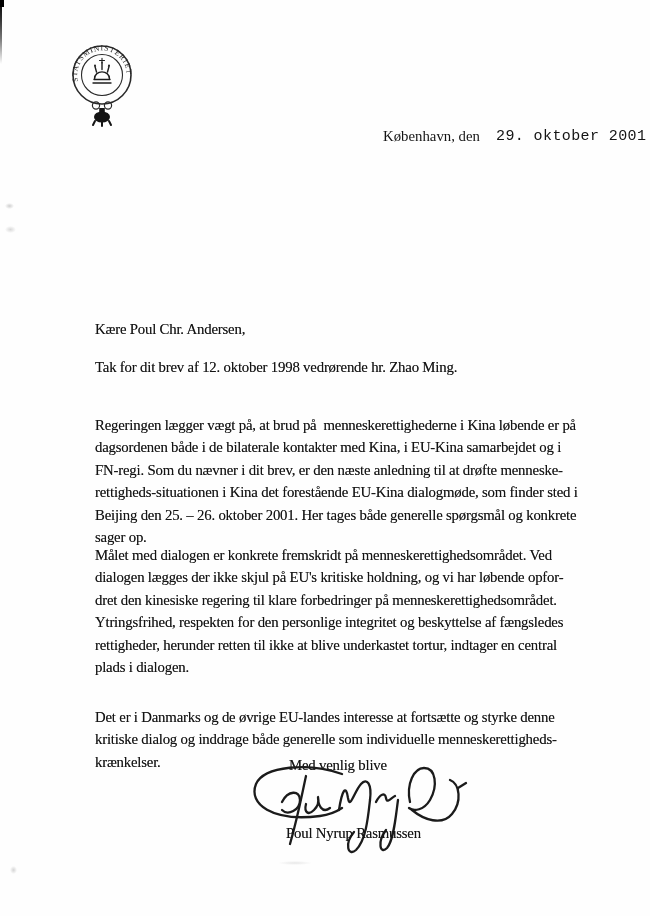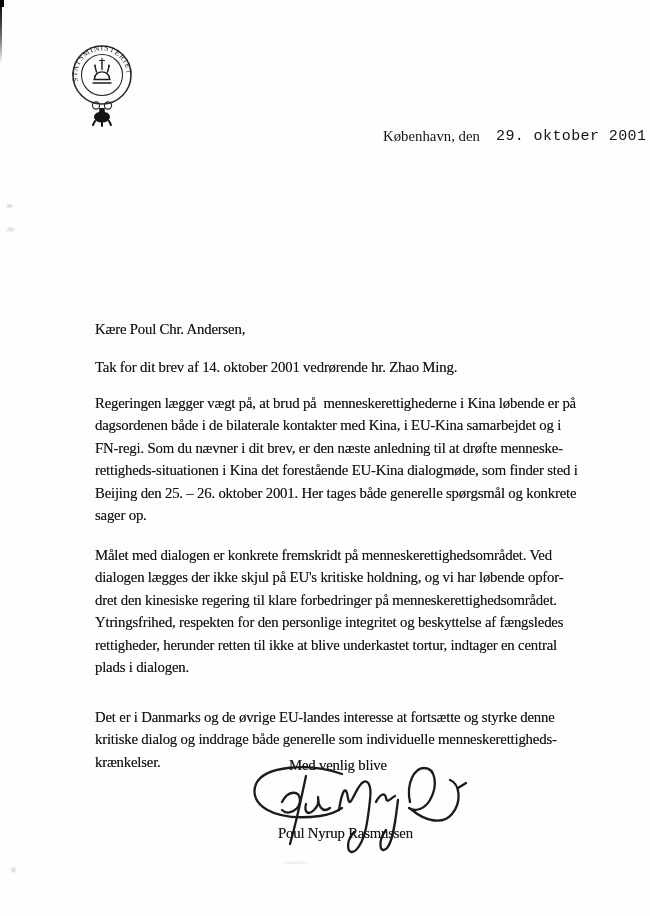--- a/index.html
+++ b/index.html
@@ -40,25 +40,25 @@
     left: 95px;
     font-size: 14.8px;
     line-height: 22.4px;
     letter-spacing: -0.2px;
     white-space: pre;
     text-shadow: 0 0 0.5px rgba(20,20,20,0.55);
     font-family: Liberation Serif, serif;
   }
   #salutation { top: 318px; }
   #intro      { top: 356px; }
-  #para-1     { top: 392px; }
+  #para-1     { top: 414px; }
   #para-2     { top: 544px; }
   #para-3     { top: 706px; }
   #closing    { left: 289px; top: 754px; }
-  #signature-name { left: 278px; top: 822px; }
+  #signature-name { left: 286px; top: 822px; }
 
   
   #signature { left: 224px; top: 760px; width: 260px; height: 100px; }
   #signature path {
     fill: none;
     stroke: #1b1b1b;
     stroke-width: 2.3;
     stroke-linecap: round;
     stroke-linejoin: round;
   }
@@ -116,21 +116,21 @@
     <path d="M53,106 L51,110 M60,107 L60,111 M67,106 L69,110" stroke="#141414" stroke-width="2" stroke-linecap="round"></path>
   </g>
 </svg>
 
 <div id="date-line" class="abs">
   <span id="place-label">København, den</span>
   <span id="date-value">29. oktober 2001</span>
 </div>
 
 <div id="salutation" class="abs bodytext">Kære Poul Chr. Andersen,</div>
-<div id="intro" class="abs bodytext">Tak for dit brev af 14. oktober 2001 vedrørende hr. Zhao Ming.</div>
+<div id="intro" class="abs bodytext">Tak for dit brev af 12. oktober 1998 vedrørende hr. Zhao Ming.</div>
 <div id="para-1" class="abs bodytext">Regeringen lægger vægt på, at brud på  menneskerettighederne i Kina løbende er på
 dagsordenen både i de bilaterale kontakter med Kina, i EU-Kina samarbejdet og i
 FN-regi. Som du nævner i dit brev, er den næste anledning til at drøfte menneske-
 rettigheds-situationen i Kina det forestående EU-Kina dialogmøde, som finder sted i
 Beijing den 25. – 26. oktober 2001. Her tages både generelle spørgsmål og konkrete
 sager op.</div>
 <div id="para-2" class="abs bodytext">Målet med dialogen er konkrete fremskridt på menneskerettighedsområdet. Ved
 dialogen lægges der ikke skjul på EU's kritiske holdning, og vi har løbende opfor-
 dret den kinesiske regering til klare forbedringer på menneskerettighedsområdet.
 Ytringsfrihed, respekten for den personlige integritet og beskyttelse af fængsledes

